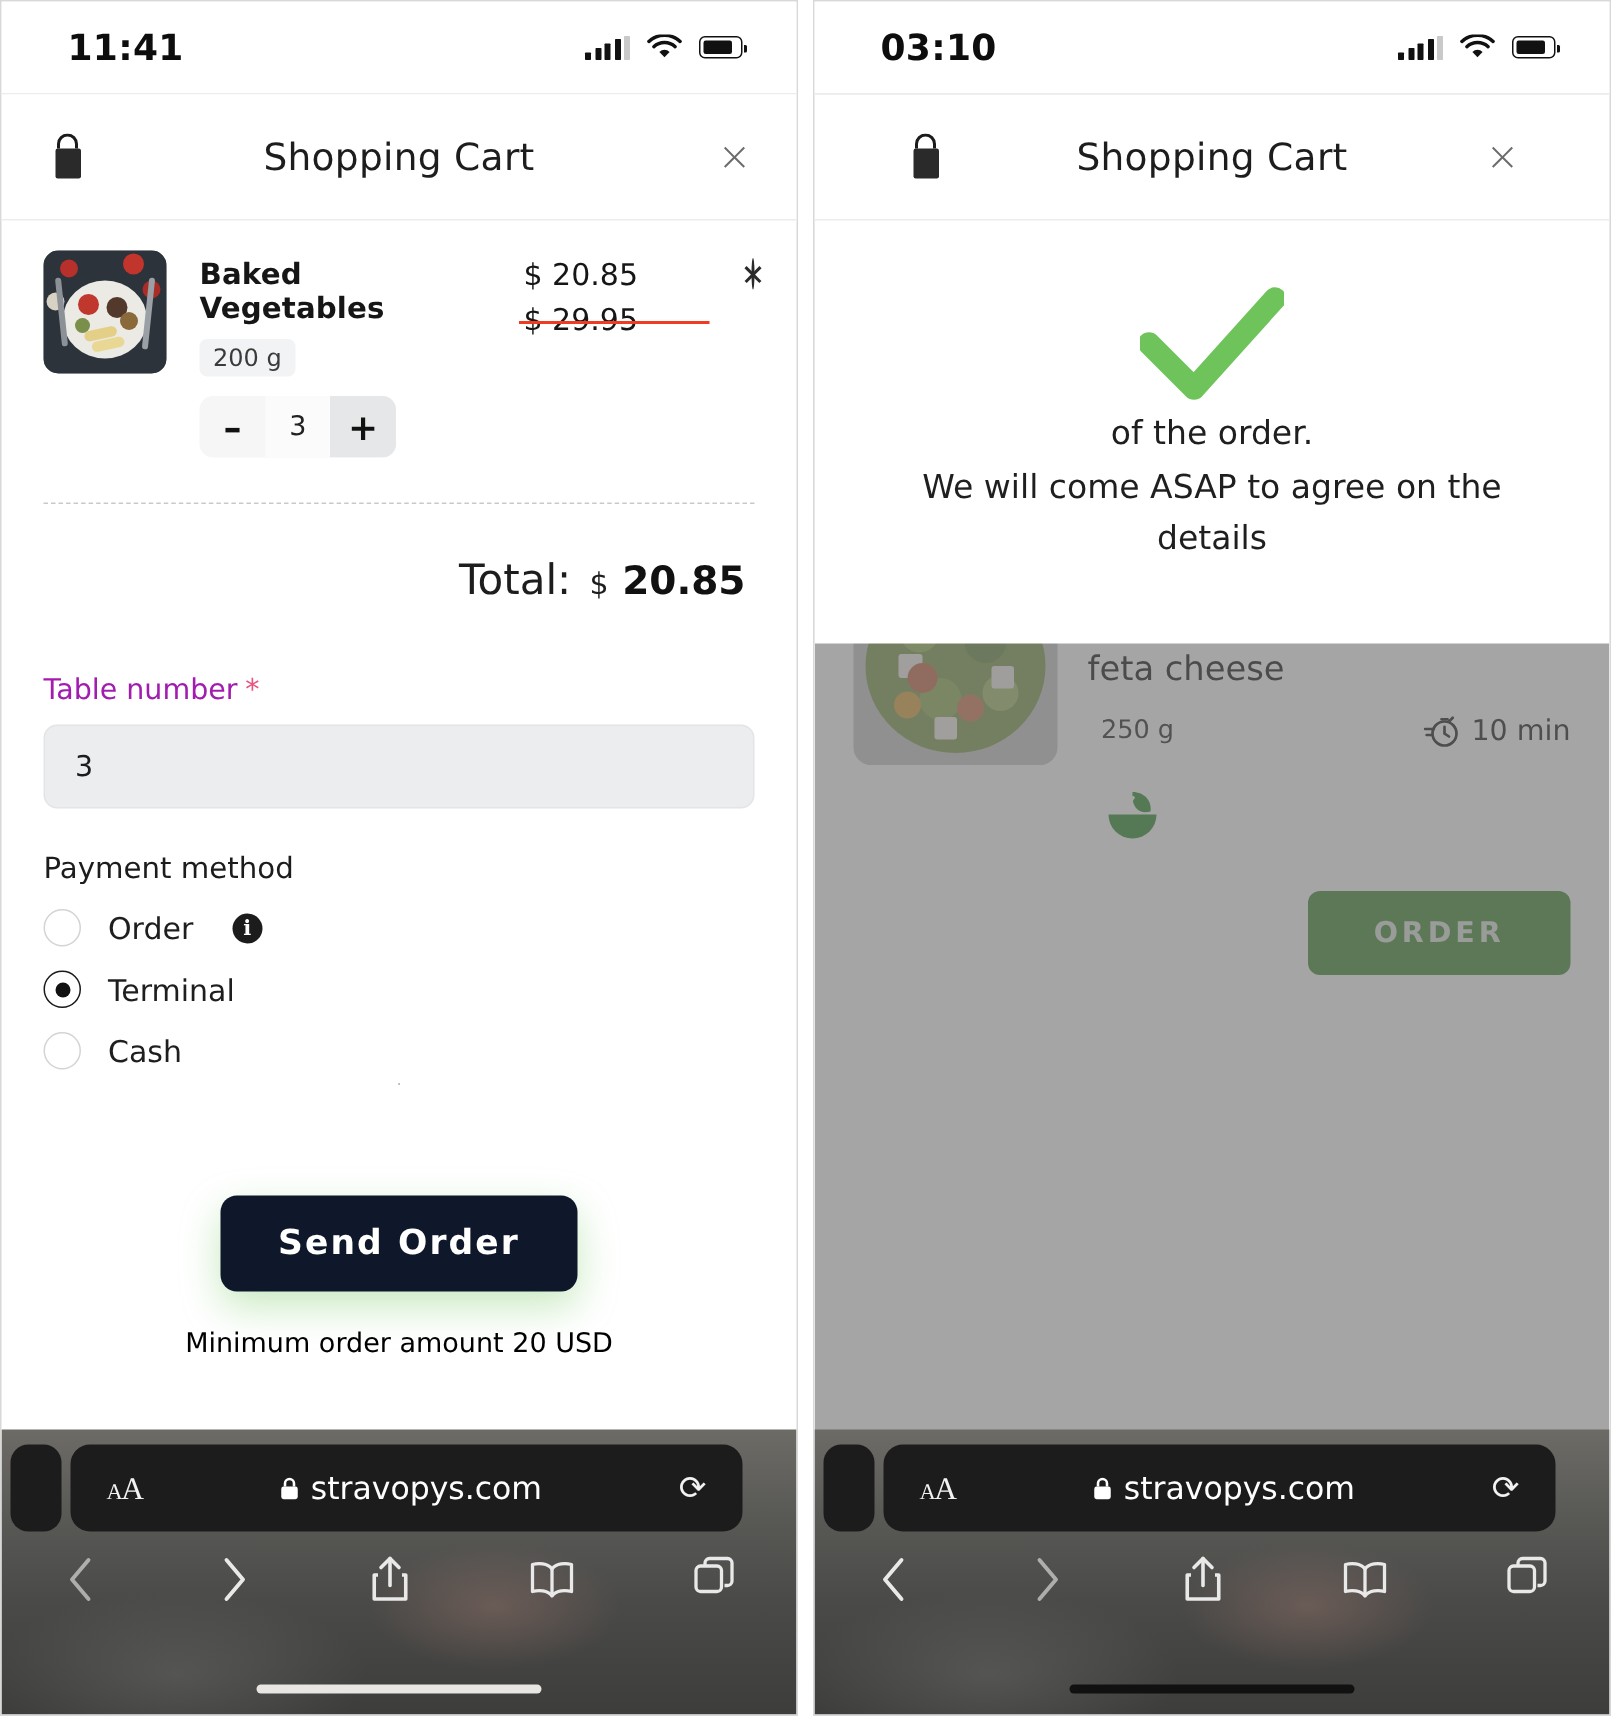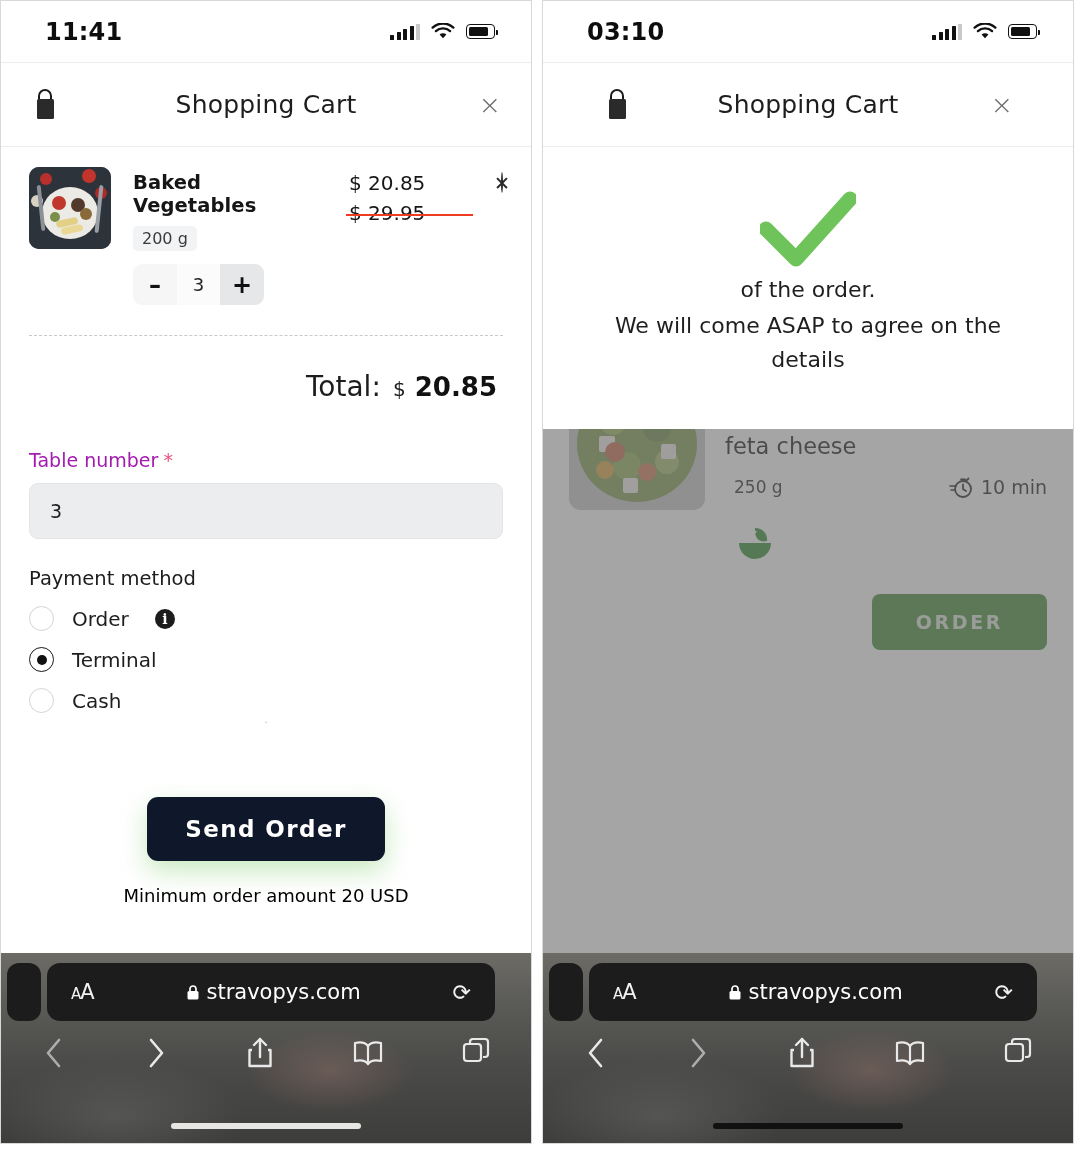--- a/index.html
+++ b/index.html
@@ -168,21 +168,21 @@
   }
   .sf-bgblur{position:absolute;inset:0;background:
       radial-gradient(120px 60px at 62% 62%, rgba(160,120,110,.38), transparent 70%),
       radial-gradient(180px 80px at 22% 86%, rgba(120,120,120,.35), transparent 70%);}
   .sf-tabstub{position:absolute;left:6px;top:10px;width:34px;height:58px;background:#1c1c1c;border-radius:12px;}
   .urlbar {
     position:absolute; left:46px; right:36px; top:10px; height:58px;
     background:#1c1c1c; border-radius:13px; display:flex; align-items:center;
     padding: 0 24px; justify-content:space-between;
   }
-  .aa { color:#f2f2f2; font-size:21px; letter-spacing:-1px; }
+  .aa { color:#f2f2f2; font-size:21px; letter-spacing:-1px;font-family:Liberation Serif, serif; }
   .aa small{font-size:15px;}
   .url-mid { display:flex;align-items:center;gap:7px; color:#fff; font-size:21px; }
   .reload { color:#f2f2f2; font-size:22px; }
   .sf-tools{position:absolute;left:0;right:0;top:82px;display:flex;align-items:center;
             justify-content:space-between;padding:0 40px;}
   .sf-tools span{color:#e9e9e9;}
   .home-ind{position:absolute;left:50%;transform:translateX(-50%);bottom:14px;
             width:190px;height:6px;border-radius:3px;background:#e8e6e2;}
   .home-dark{background:#111;}
   .sf-dim{opacity:.62;}

